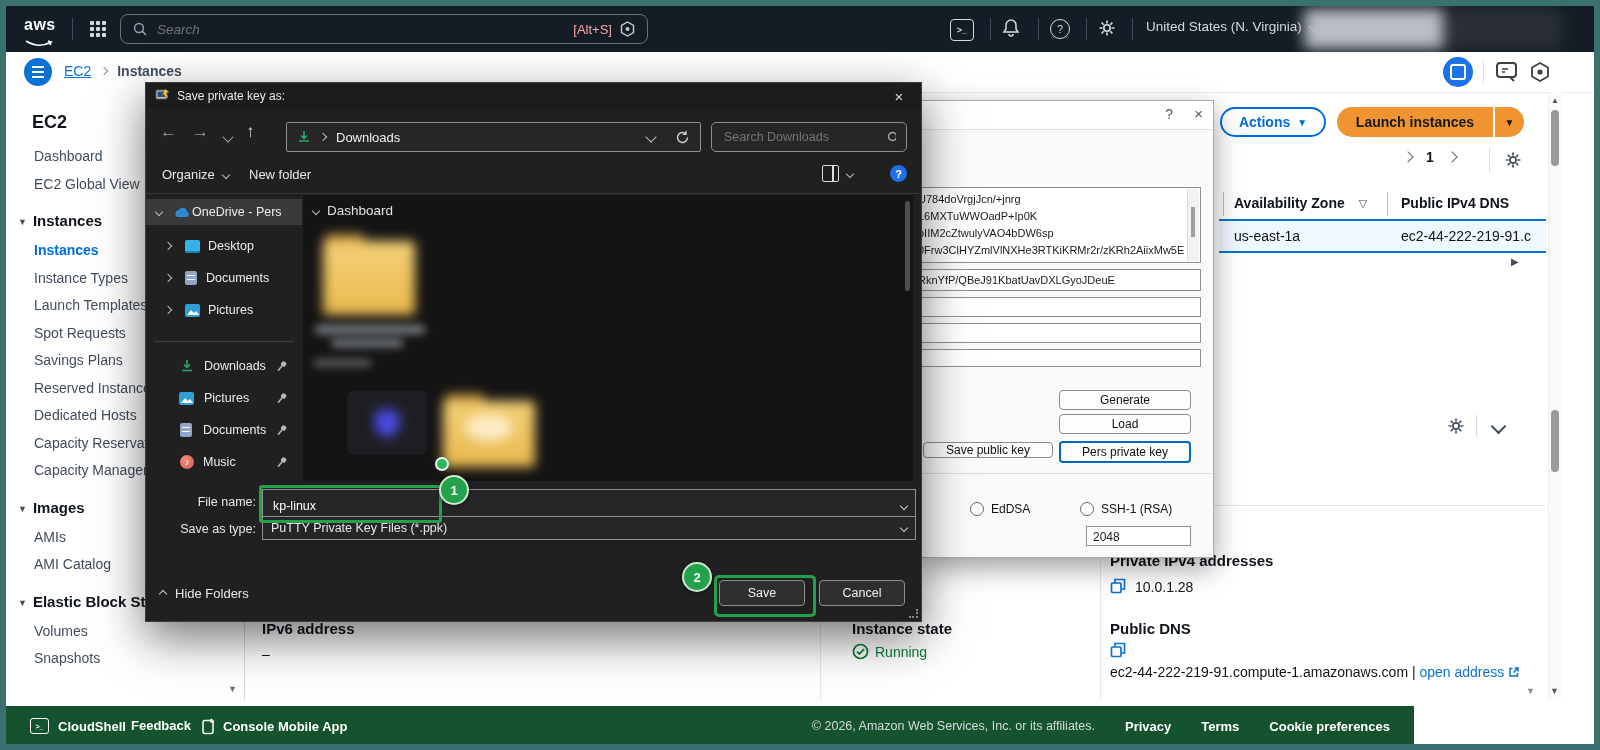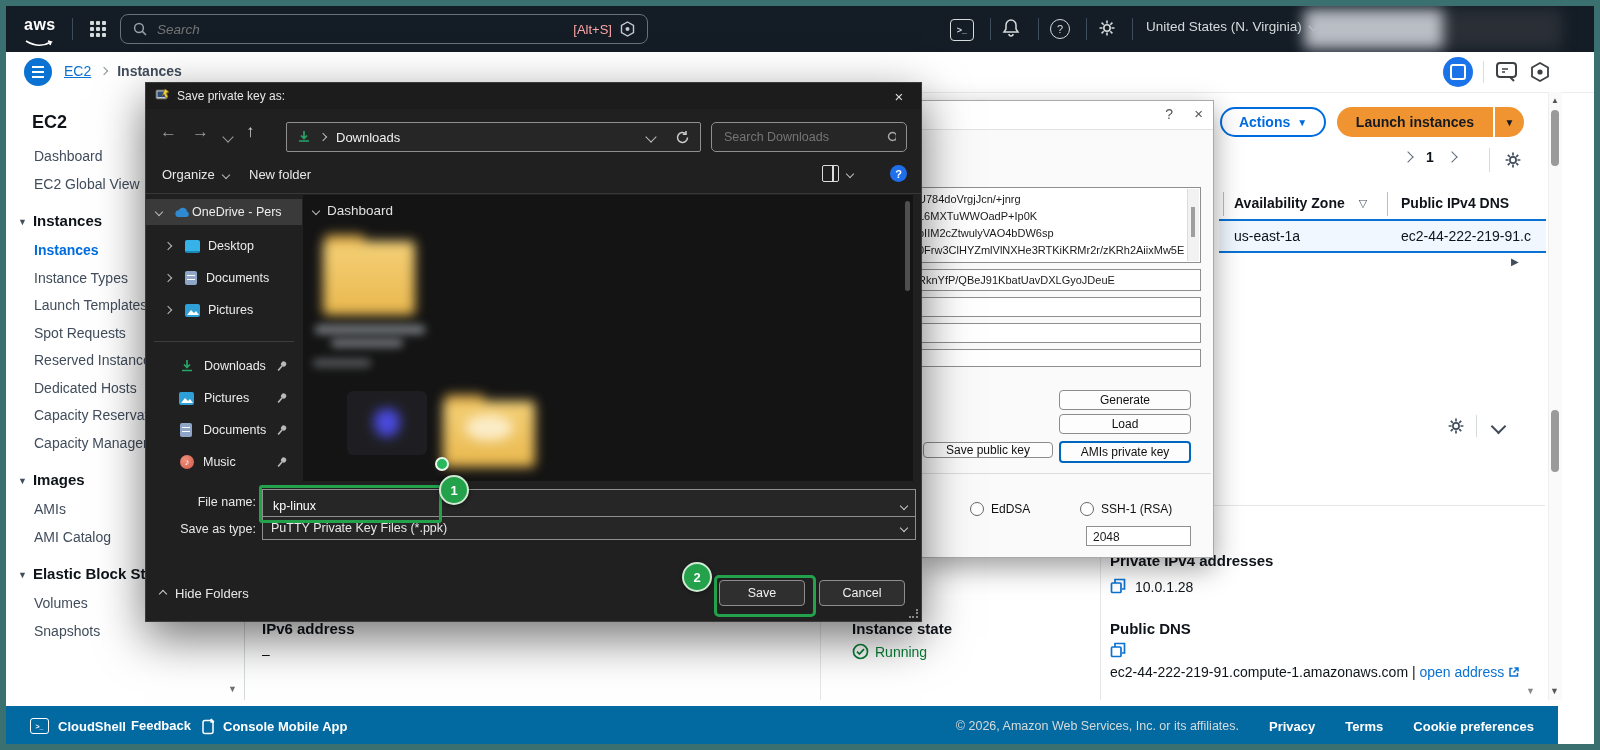--- a/index.html
+++ b/index.html
@@ -43,21 +43,21 @@
   .df{background:#262626;border:1px solid #8f8f8f;box-sizing:border-box;color:#fff}
   .wb{background:#2f2f2f;border:1px solid #8d8d8d;border-radius:4px;font-size:12.5px;color:#f0f0f0;display:flex;align-items:center;justify-content:center;cursor:pointer;box-sizing:border-box}
   .trow{position:absolute;left:0;width:156px;height:26px;display:flex;align-items:center;font-size:12.5px;color:#ececec;white-space:nowrap;overflow:hidden;cursor:pointer}
   .blur1{filter:blur(6px)}
   .bline{position:absolute;background:#9aa0a6;border-radius:4px;filter:blur(4px);opacity:.75}
   .folder{position:absolute;border-radius:4px;background:linear-gradient(#f4d077,#e9b84e)}
   .ftab{position:absolute;width:42%;height:9px;top:-6px;left:2px;background:#e2af4b;border-radius:3px 3px 0 0}
   .green-box{position:absolute;border:3px solid #23a24b;border-radius:3px;z-index:30;pointer-events:none}
   .badge{position:absolute;background:#23a24b;border:2px solid #cfe9d2;border-radius:50%;color:#fff;font-weight:bold;font-size:13px;width:26px;height:26px;display:flex;align-items:center;justify-content:center;z-index:31;box-shadow:0 1px 4px rgba(0,0,0,.45)}
   
-  .ftr{left:0;top:700px;width:1552px;height:44px;background:#0369a1;color:#fff;font-size:13px}
+  .ftr{left:0;top:700px;width:1408px;height:44px;background:#14532d;color:#fff;font-size:13px}
   input{font-family:"Liberation Sans",sans-serif}
 </style>
 </head>
 <body>
 
 <div class="app">
 
   <div class="ab hdr">
     <div class="ab" style="left:18px;top:10px">
       <div style="color:#fff;font-weight:bold;font-size:16px;letter-spacing:.5px">aws</div>
@@ -135,20 +135,21 @@
         <span>EC2 Global View</span>
         <svg width="11" height="11">
           <path d="M4 2 H2 v7 h7 V7 M6 2 h3 v3 M9 2 L5 6" stroke="#879196" stroke-width="1.3" fill="none"></path>
         </svg>
       </div>
     <div class="sb-sec"><span class="tri">▼</span><span>Instances</span></div>
     <div class="sb-link sb-act">Instances</div>
     <div class="sb-link">Instance Types</div>
     <div class="sb-link">Launch Templates</div>
     <div class="sb-link">Spot Requests</div>
+    <div class="sb-link">Savings Plans</div>
     <div class="sb-link">Reserved Instances</div>
     <div class="sb-link">Dedicated Hosts</div>
     <div class="sb-link">Capacity Reservations</div>
     <div class="sb-link">Capacity Manager</div>
     <div class="sb-sec"><span class="tri">▼</span><span>Images</span></div>
     <div class="sb-link">AMIs</div>
     <div class="sb-link">AMI Catalog</div>
     <div class="sb-sec"><span class="tri">▼</span><span>Elastic Block Store</span></div>
     <div class="sb-link">Volumes</div>
     <div class="sb-link">Snapshots</div>
@@ -261,21 +262,21 @@
       </div>
 
     <div class="ab pf" style="left:-10px;top:168px;width:290px;height:22px;padding:4px 6px 0 6px">RknYfP/QBeJ91KbatUavDXLGyoJDeuE</div>
     <div class="ab pf" style="left:-10px;top:196px;width:290px;height:20px"></div>
     <div class="ab pf" style="left:-10px;top:222px;width:290px;height:20px"></div>
     <div class="ab pf" style="left:-10px;top:248px;width:290px;height:18px"></div>
 
     <div class="ab pb pb-u" style="left:138px;top:289px;width:132px;height:20px">Generate</div>
     <div class="ab pb pb-u" style="left:138px;top:313px;width:132px;height:20px">Load</div>
     <div class="ab pb" style="left:2px;top:341px;width:130px;height:16px">Save public key</div>
-    <div class="ab pb pb-u" style="left:138px;top:340px;width:132px;height:22px;border:2px solid #0067c0">AMIs private key</div>
+    <div class="ab pb pb-u" style="left:138px;top:340px;width:132px;height:22px;border:2px solid #0067c0">Pers private key</div>
 
     <div class="ab" style="left:-10px;top:372px;width:300px;height:1px;background:#dcdcdc"></div>
 
     <div class="ab fx" style="left:49px;top:401px;gap:7px">
       <span class="radio"></span>
       <span style="font-size:12px;color:#111">EdDSA</span>
     </div>
     <div class="ab fx" style="left:159px;top:401px;gap:7px">
       <span class="radio"></span>
       <span style="font-size:12px;color:#111">SSH-1 (RSA)</span>

